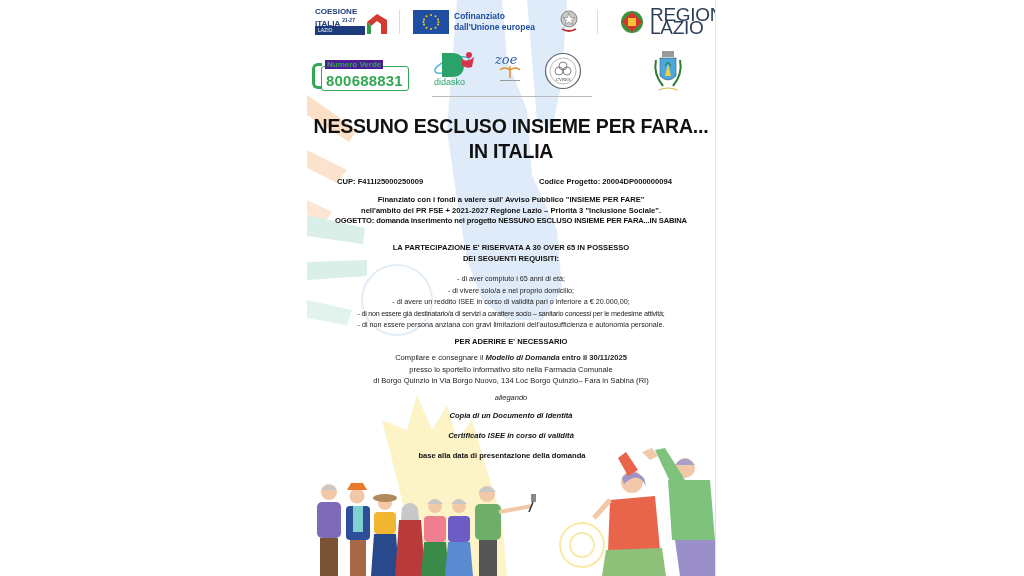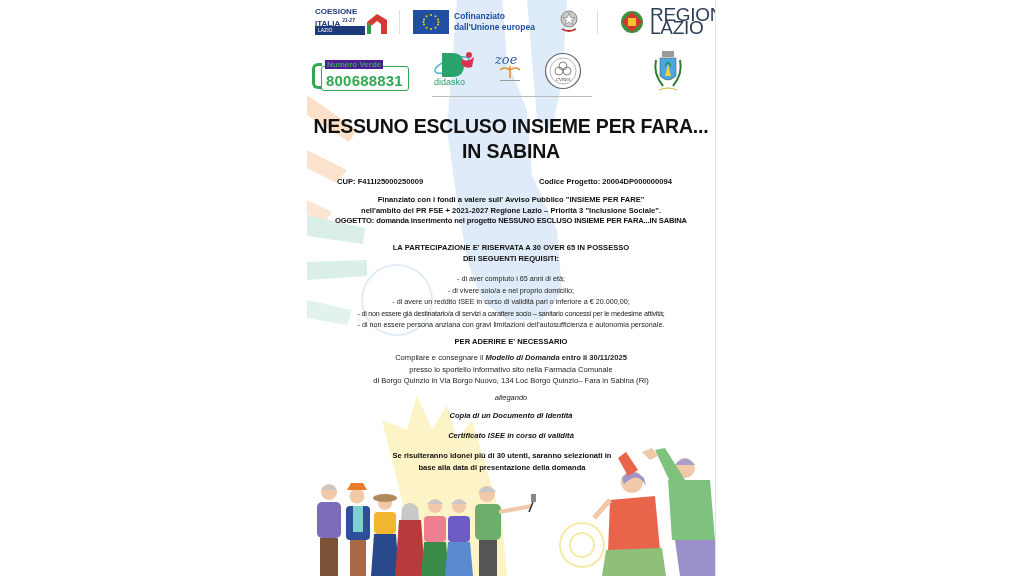--- a/index.html
+++ b/index.html
@@ -168,21 +168,21 @@
     <path d="M9 8 L25 8 L25 26 Q17 34 9 26 Z" fill="#4aa8e0" stroke="#555" stroke-width="0.6"></path>
     <path d="M17 14 L14 26 L20 26 Z" fill="#f1d23a"></path>
     <path d="M17 12 L14 16 M17 12 L20 16" stroke="#2e7d32" stroke-width="1.2"></path>
     <path d="M5 10 Q2 24 12 36" stroke="#2e7d32" stroke-width="2" fill="none"></path>
     <path d="M29 10 Q32 24 22 36" stroke="#2e7d32" stroke-width="2" fill="none"></path>
     <path d="M8 40 Q17 36 26 40" stroke="#d8b84a" stroke-width="1.2" fill="none"></path>
   </svg>
 
   <div class="txt title">
     <div>NESSUNO ESCLUSO INSIEME PER FARA...</div>
-    <div>IN SABINA</div>
+    <div>IN ITALIA</div>
   </div>
 
   <div class="cup">CUP: F411I25000250009</div>
   <div class="codice">Codice Progetto: 20004DP000000094</div>
 
   <div class="txt fin">
     <div>Finanziato con i fondi a valere sull' Avviso Pubblico "INSIEME PER FARE"</div>
     <div>nell'ambito del PR FSE + 2021-2027 Regione Lazio – Priorità 3 "Inclusione Sociale".</div>
     <div style="letter-spacing:-0.15px">OGGETTO: domanda inserimento nel progetto NESSUNO ESCLUSO INSIEME PER FARA...IN SABINA</div>
   </div>
@@ -206,21 +206,20 @@
     <div><span>Compilare e consegnare il </span><span class="b i">Modello di Domanda</span><span class="b"> entro il 30/11/2025</span></div>
     <div>presso lo sportello informativo sito nella Farmacia Comunale</div>
     <div>di Borgo Quinzio in Via Borgo Nuovo, 134  Loc Borgo Quinzio– Fara in Sabina (RI)</div>
   </div>
 
   <div class="txt alleg">allegando</div>
   <div class="txt doc1">Copia di un Documento di Identità</div>
   <div class="txt doc2">Certificato ISEE in corso di validità</div>
 
   <div class="txt se">
-    <div>Se risulteranno idonei più di 30 utenti, saranno selezionati in</div>
     <div>base alla data di presentazione della domanda</div>
   </div>
 
   <svg class="crowd" viewBox="0 0 235 98">
 
     <circle cx="22" cy="14" r="8" fill="#f2c9a8"></circle>
       <path d="M14 12 Q22 2 30 12" fill="#c8c8c8"></path>
     <rect x="10" y="24" width="24" height="36" rx="5" fill="#7d6bb8"></rect>
     <rect x="13" y="60" width="18" height="38" fill="#7a5236"></rect>
 

